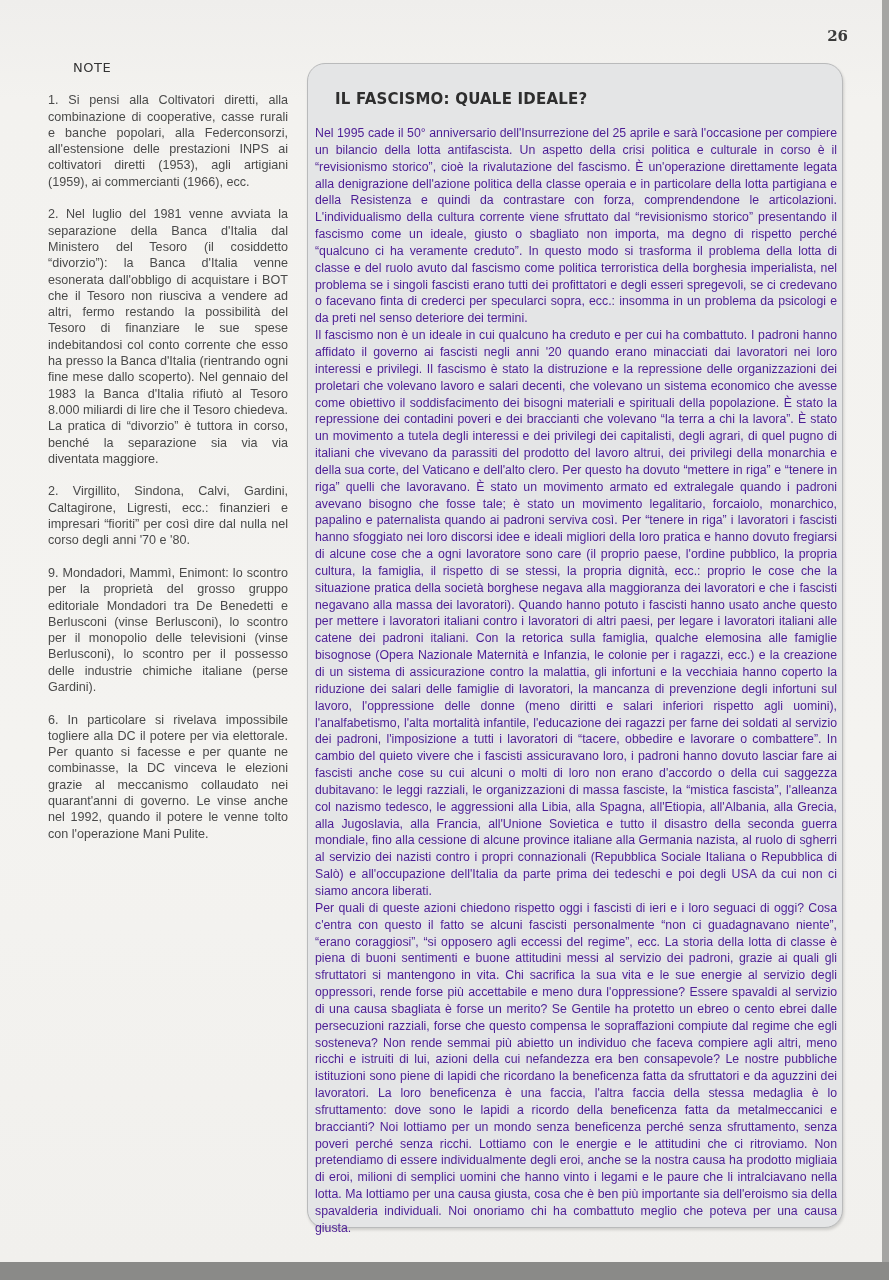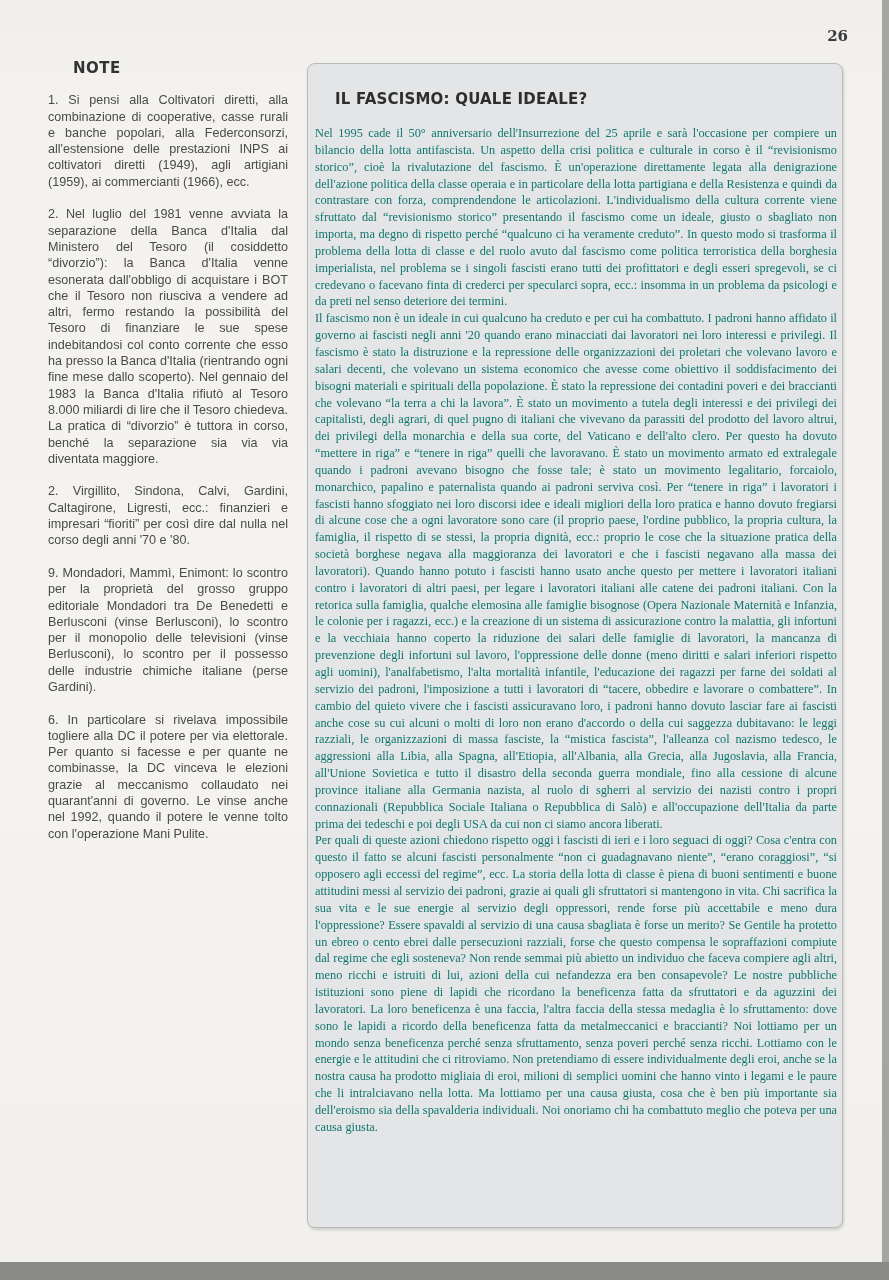--- a/index.html
+++ b/index.html
@@ -36,58 +36,58 @@
       left: 48px;
       top: 60px;
       width: 240px;
       color: #4a4a4a;
       font-family: "Liberation Sans", sans-serif;
       font-size: 12.6px;
       line-height: 16.3px;
     }
     .notes-title {
       font-family: "DejaVu Sans", sans-serif;
-      font-weight: bold;
-      font-size: 15px;
+      font-weight: normal;
+      font-size: 13px;
       color: #333;
       margin: 0 0 16px 25px;
       letter-spacing: 0.5px;
     }
     .note {
       margin: 0 0 16.3px 0;
       text-align: justify;
     }
     .box {
       position: absolute;
       left: 307px;
       top: 63px;
       width: 534px;
       height: 1163px;
       background: #e4e5e6;
       border: 1px solid #b9babb;
-      border-radius: 8px;
+      border-radius: 18px;
       box-shadow: 1px 2px 3px rgba(0,0,0,0.15);
     }
     .box-title {
       position: absolute;
       left: 27px;
       top: 14px;
       font-family: "DejaVu Sans", sans-serif;
       font-weight: bold;
       font-size: 15px;
       color: #2e2e2e;
       letter-spacing: 0.2px;
     }
     .box-body {
       position: absolute;
       left: 7px;
       top: 61px;
       width: 522px;
-      color: #0f766e;
-      font-family: Liberation Serif, serif;
+      color: #4c1d95;
+      font-family: Liberation Sans, sans-serif;
       font-size: 12.3px;
       line-height: 16.85px;
       text-align: justify;
     }
     .box-body p {
       margin: 0;
     }
     .bottom-bar {
       position: absolute;
       left: 0;
@@ -107,21 +107,21 @@
   </style>
 </head>
 <body>
 
 <div class="page">
 
   <div class="page-number">26</div>
 
   <section class="notes">
     <div class="notes-title">NOTE</div>
-    <p class="note">1. Si pensi alla Coltivatori diretti, alla combinazione di cooperative, casse rurali e banche popolari, alla Federconsorzi, all'estensione delle prestazioni INPS ai coltivatori diretti (1949), agli artigiani (1959), ai commercianti (1966), ecc.</p>
+    <p class="note">1. Si pensi alla Coltivatori diretti, alla combinazione di cooperative, casse rurali e banche popolari, alla Federconsorzi, all'estensione delle prestazioni INPS ai coltivatori diretti (1953), agli artigiani (1959), ai commercianti (1966), ecc.</p>
     <p class="note">2. Nel luglio del 1981 venne avviata la separazione della Banca d'Italia dal Ministero del Tesoro (il cosiddetto “divorzio”): la Banca d'Italia venne esonerata dall'obbligo di acquistare i BOT che il Tesoro non riusciva a vendere ad altri, fermo restando la possibilità del Tesoro di finanziare le sue spese indebitandosi col conto corrente che esso ha presso la Banca d'Italia (rientrando ogni fine mese dallo scoperto). Nel gennaio del 1983 la Banca d'Italia rifiutò al Tesoro 8.000 miliardi di lire che il Tesoro chiedeva. La pratica di “divorzio” è tuttora in corso, benché la separazione sia via via diventata maggiore.</p>
     <p class="note">2. Virgillito, Sindona, Calvi, Gardini, Caltagirone, Ligresti, ecc.: finanzieri e impresari “fioriti” per così dire dal nulla nel corso degli anni '70 e '80.</p>
     <p class="note">9. Mondadori, Mammì, Enimont: lo scontro per la proprietà del grosso gruppo editoriale Mondadori tra De Benedetti e Berlusconi (vinse Berlusconi), lo scontro per il monopolio delle televisioni (vinse Berlusconi), lo scontro per il possesso delle industrie chimiche italiane (perse Gardini).</p>
     <p class="note">6. In particolare si rivelava impossibile togliere alla DC il potere per via elettorale. Per quanto si facesse e per quante ne combinasse, la DC vinceva le elezioni grazie al meccanismo collaudato nei quarant'anni di governo. Le vinse anche nel 1992, quando il potere le venne tolto con l'operazione Mani Pulite.</p>
   </section>
 
   <article class="box">
     <h2 class="box-title">IL FASCISMO: QUALE IDEALE?</h2>
     <div class="box-body">
       <p>Nel 1995 cade il 50° anniversario dell'Insurrezione del 25 aprile e sarà l'occasione per compiere un bilancio della lotta antifascista. Un aspetto della crisi politica e culturale in corso è il “revisionismo storico”, cioè la rivalutazione del fascismo. È un'operazione direttamente legata alla denigrazione dell'azione politica della classe operaia e in particolare della lotta partigiana e della Resistenza e quindi da contrastare con forza, comprendendone le articolazioni. L'individualismo della cultura corrente viene sfruttato dal “revisionismo storico” presentando il fascismo come un ideale, giusto o sbagliato non importa, ma degno di rispetto perché “qualcuno ci ha veramente creduto”. In questo modo si trasforma il problema della lotta di classe e del ruolo avuto dal fascismo come politica terroristica della borghesia imperialista, nel problema se i singoli fascisti erano tutti dei profittatori e degli esseri spregevoli, se ci credevano o facevano finta di crederci per specularci sopra, ecc.: insomma in un problema da psicologi e da preti nel senso deteriore dei termini.</p>

